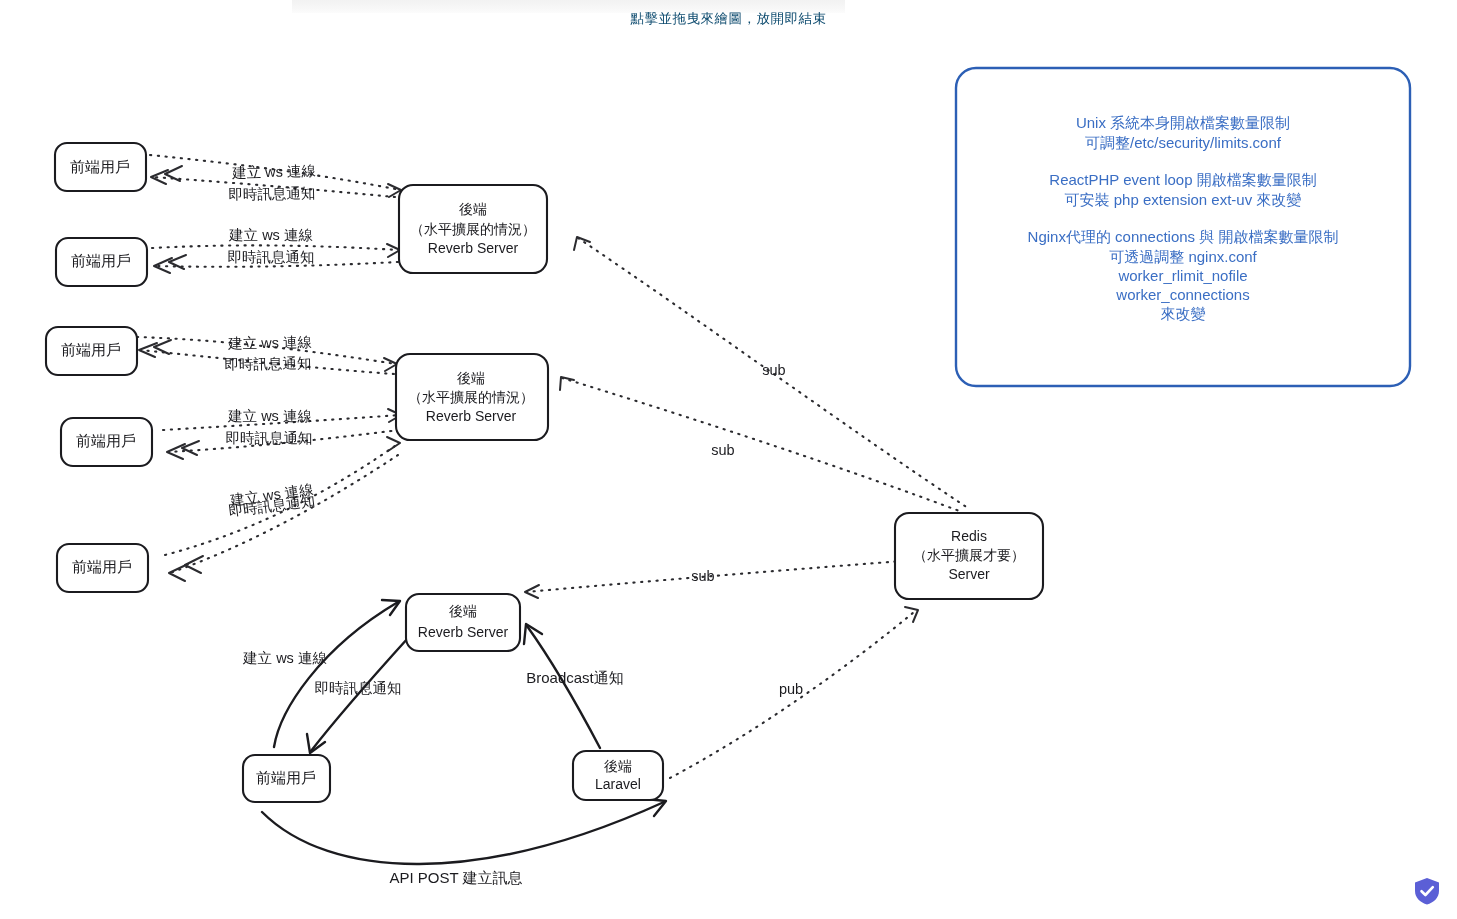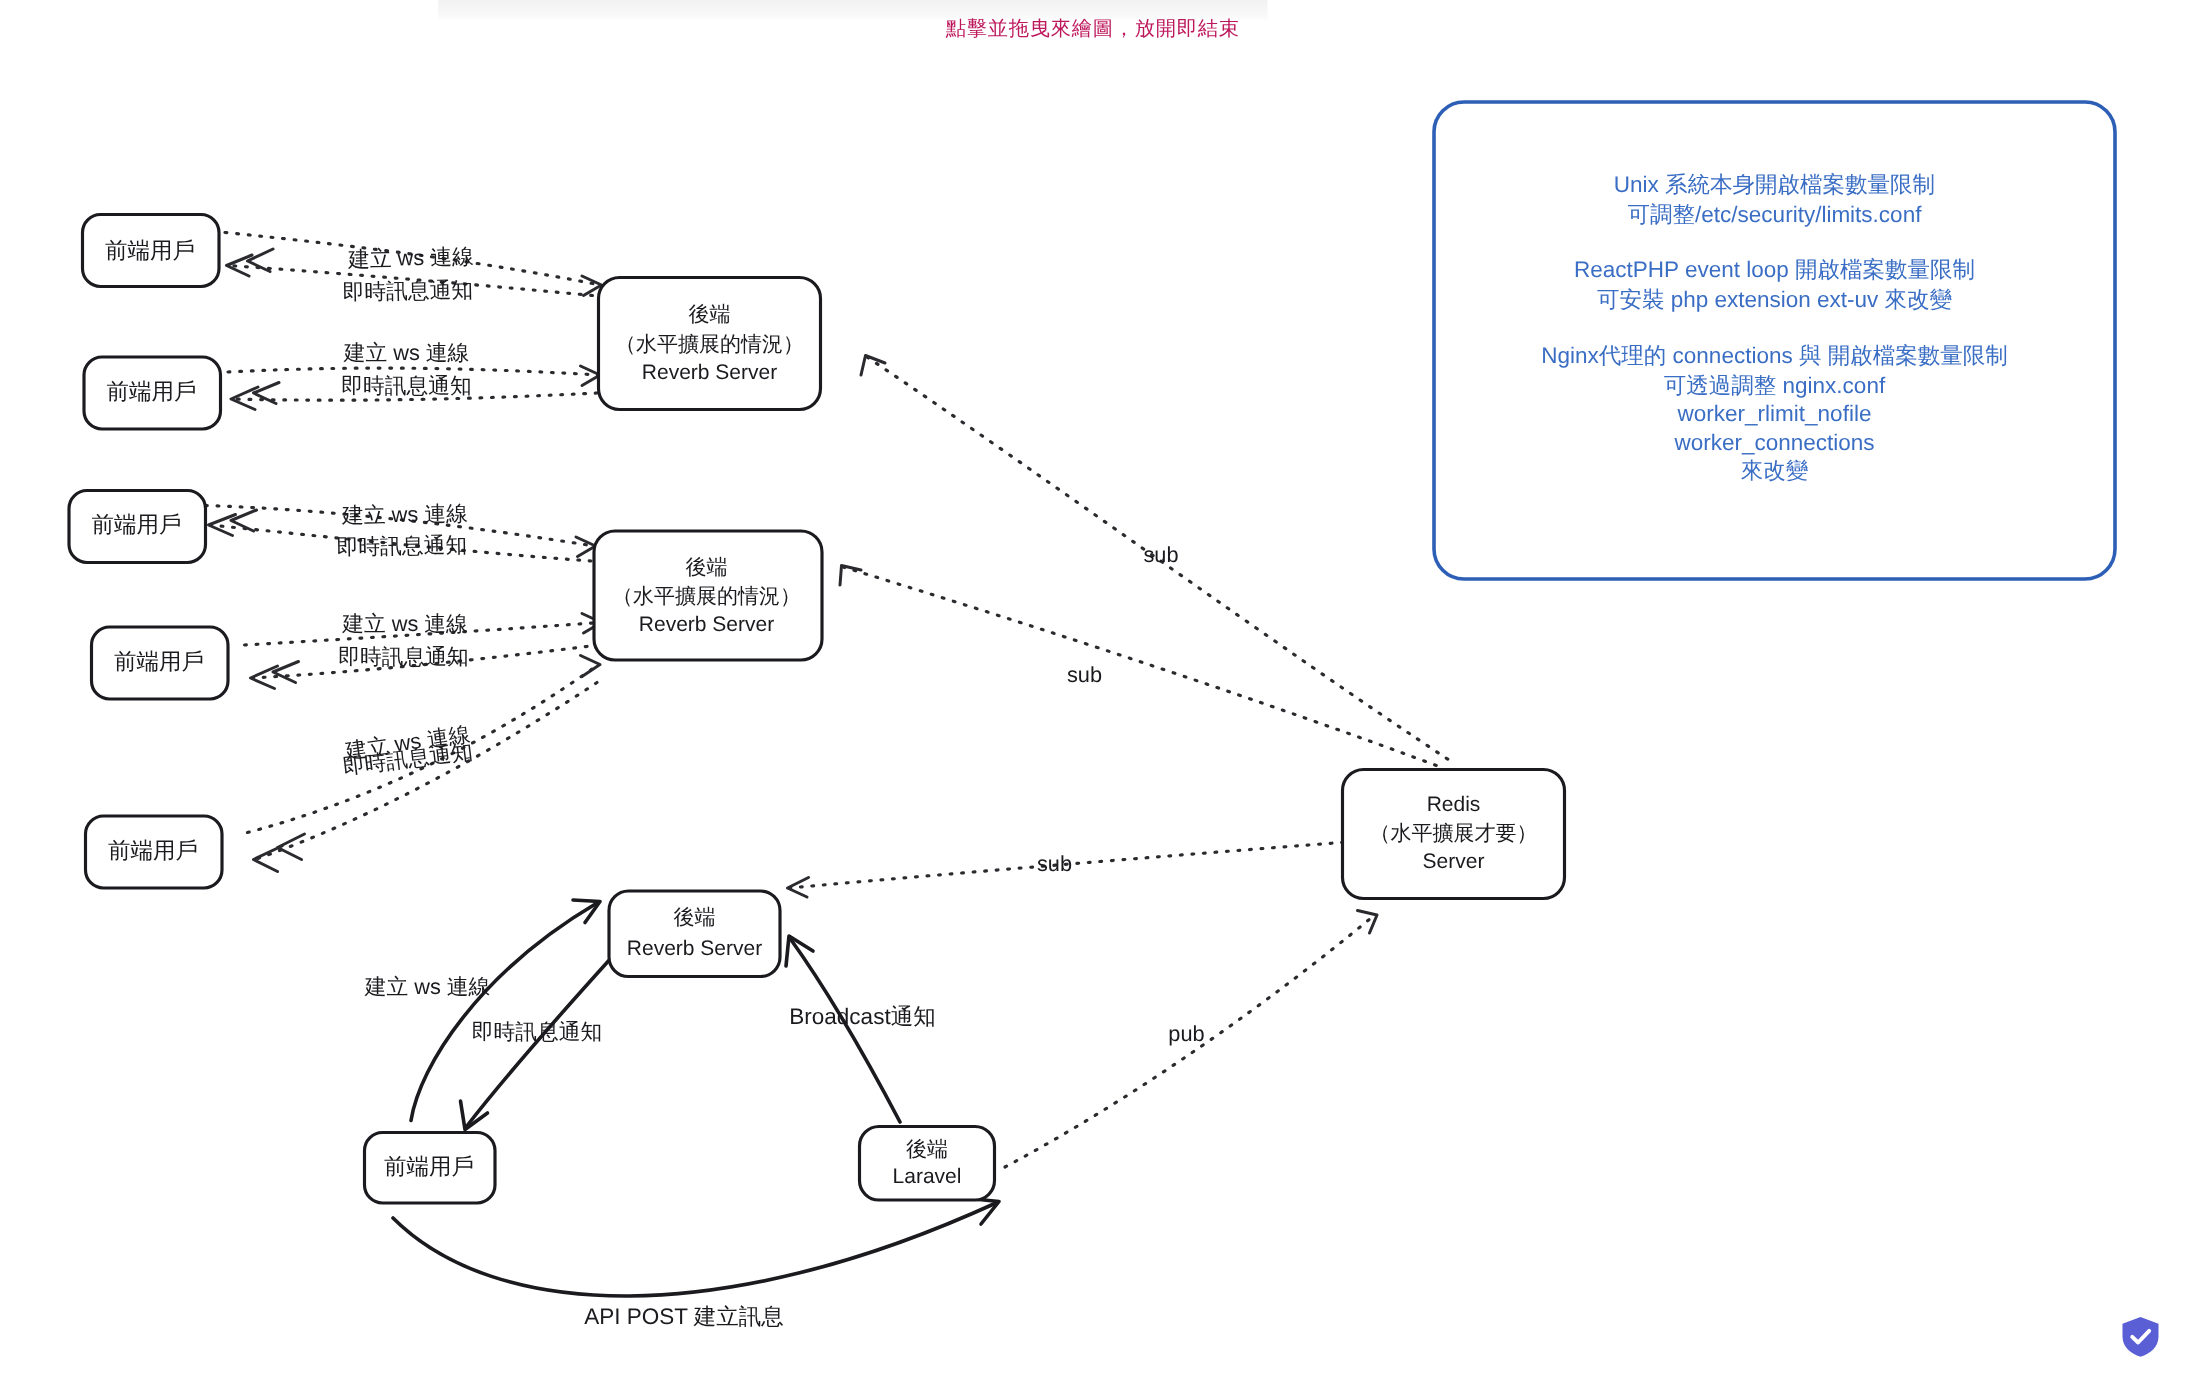--- a/index.html
+++ b/index.html
@@ -38,21 +38,21 @@
     pointer-events: none;
   }
   .hint-text {
     position: absolute;
     top: 10px;
     left: 0;
     width: 1457px;
     text-align: center;
     font-family: "Liberation Sans", sans-serif;
     font-size: 13.5px;
-    color: #be185d;
+    color: #0c4a6e;
     letter-spacing: 0.5px;
     white-space: nowrap;
   }
   .node-label {
     font-family: "Liberation Sans", sans-serif;
     fill: #1b1b1f;
     text-anchor: middle;
     dominant-baseline: middle;
   }
   .edge-label {

